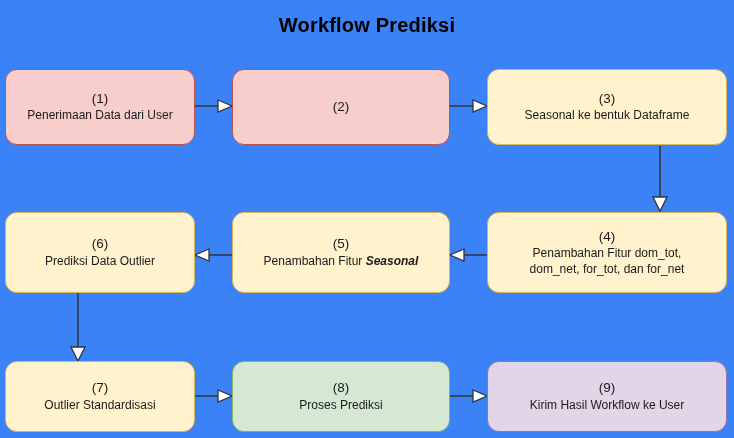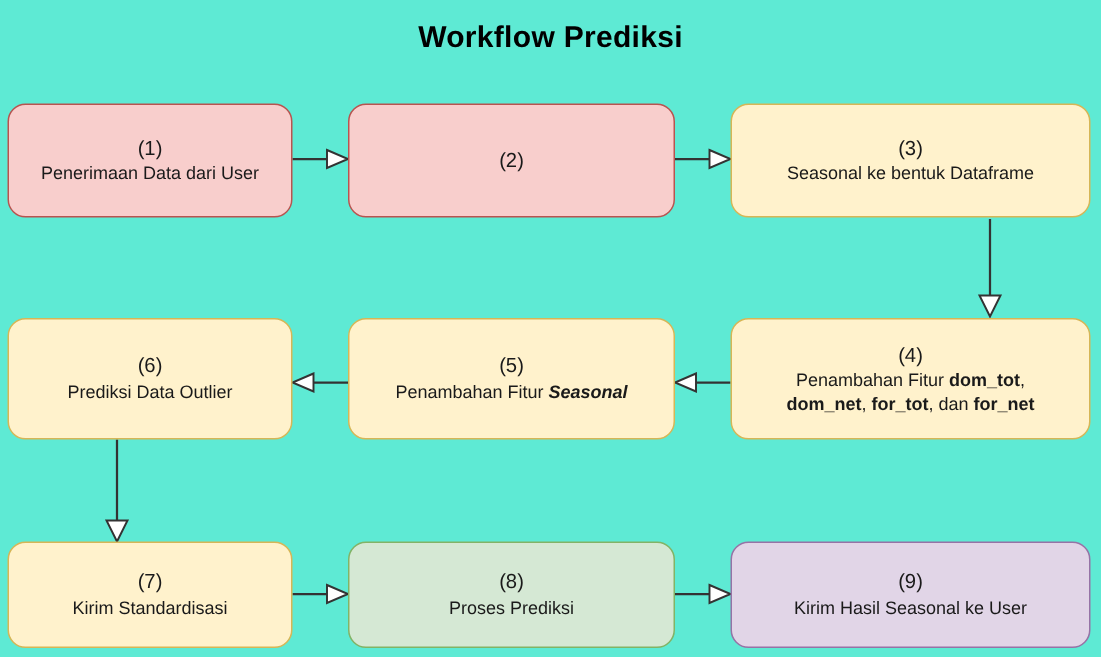--- a/index.html
+++ b/index.html
@@ -4,21 +4,21 @@
 <style>
   html, body {
     margin: 0;
     padding: 0;
     background: #ffffff;
   }
   #canvas {
     position: relative;
     width: 734px;
     height: 438px;
-    background: #5eead4;
+    background: #3b82f6;
     font-family: "Liberation Sans", sans-serif;
     overflow: hidden;
   }
   #title {
     position: absolute;
     left: 0;
     top: 14px;
     width: 734px;
     text-align: center;
     font-size: 20px;
@@ -45,21 +45,21 @@
   .node .num {
     display: block;
     font-size: 13.5px;
     color: #1a1a1a;
     margin-bottom: 1px;
   }
   .node .lbl {
     display: block;
     font-size: 12px;
   }
-  .lbl b { font-weight: bold; text-align: right; }
+  .lbl b { font-weight: normal; text-align: right; }
   .lbl i { font-style: italic; font-weight: bold; }
 
   
   #edges {
     position: absolute;
     left: 0; top: 0;
     width: 734px;
     height: 438px;
     pointer-events: none;
   }
@@ -148,26 +148,26 @@
     <span class="lbl">Penambahan Fitur <i>Seasonal</i></span>
   </div>
 
   <div class="node" id="n6" style="left:5px; top:212px; width:190px; height:81px; background:#fff2cc; border-color:#d6b656;">
     <span class="num">(6)</span>
     <span class="lbl">Prediksi Data Outlier</span>
   </div>
 
   <div class="node" id="n7" style="left:5px; top:361px; width:190px; height:71px; background:#fff2cc; border-color:#d6b656;">
     <span class="num">(7)</span>
-    <span class="lbl">Kirim Standardisasi</span>
+    <span class="lbl">Outlier Standardisasi</span>
   </div>
 
   <div class="node" id="n8" style="left:232px; top:361px; width:218px; height:71px; background:#d5e8d4; border-color:#82b366;">
     <span class="num">(8)</span>
     <span class="lbl">Proses Prediksi</span>
   </div>
 
   <div class="node" id="n9" style="left:487px; top:361px; width:240px; height:71px; background:#e1d5e7; border-color:#9673a6;">
     <span class="num">(9)</span>
-    <span class="lbl">Kirim Hasil Seasonal ke User</span>
+    <span class="lbl">Kirim Hasil Workflow ke User</span>
   </div>
 
 </div>
 
 </body></html>

